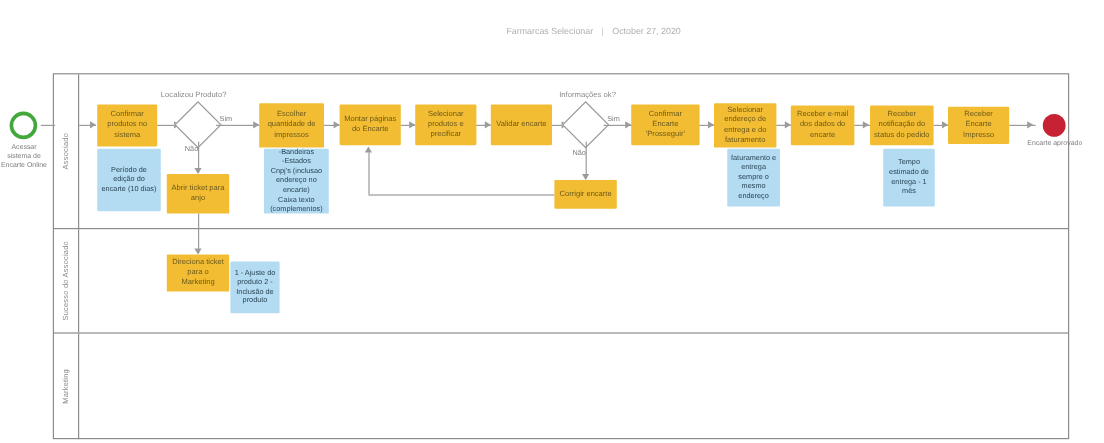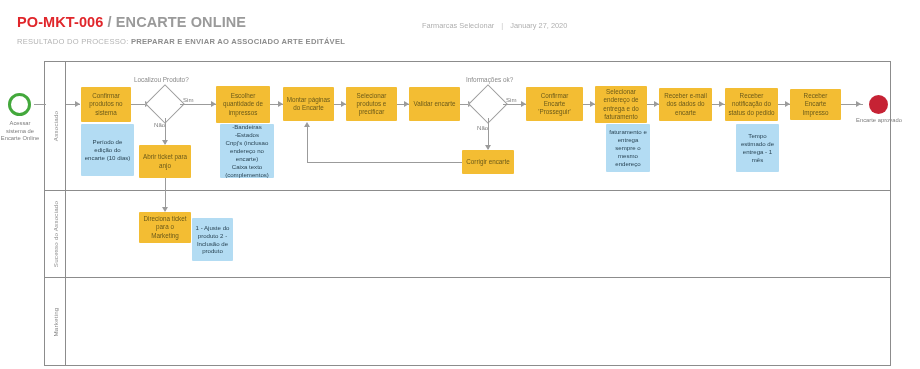--- a/index.html
+++ b/index.html
@@ -97,28 +97,22 @@
   .arw { position: absolute; width: 0; height: 0; }
   .arw.r { border-top: 3px solid transparent; border-bottom: 3px solid transparent; border-left: 5px solid #9b9b9b; }
   .arw.d { border-left: 3px solid transparent; border-right: 3px solid transparent; border-top: 5px solid #9b9b9b; }
   .arw.u { border-left: 3px solid transparent; border-right: 3px solid transparent; border-bottom: 5px solid #9b9b9b; }
 </style>
 </head>
 <body>
 
 <div id="root">
 
-  <div class="hdr-title">
-    <span class="hdr-code">PO-MKT-006</span><span class="hdr-rest"> / ENCARTE ONLINE</span>
-  </div>
-  <div class="hdr-sub">
-    <span>RESULTADO DO PROCESSO: </span><b>PREPARAR E ENVIAR AO ASSOCIADO ARTE EDITÁVEL</b>
-  </div>
   <div class="hdr-meta">
-    <span>Farmarcas Selecionar</span><span class="sep">|</span><span>January 27, 2020</span>
+    <span>Farmarcas Selecionar</span><span class="sep">|</span><span>October 27, 2020</span>
   </div>
 
   <div class="pool">
 
     <div class="lane" style="top:0;height:129px;">
       <div class="lane-hdr">
         <span class="lane-label">Associado</span>
       </div>
     </div>
 

